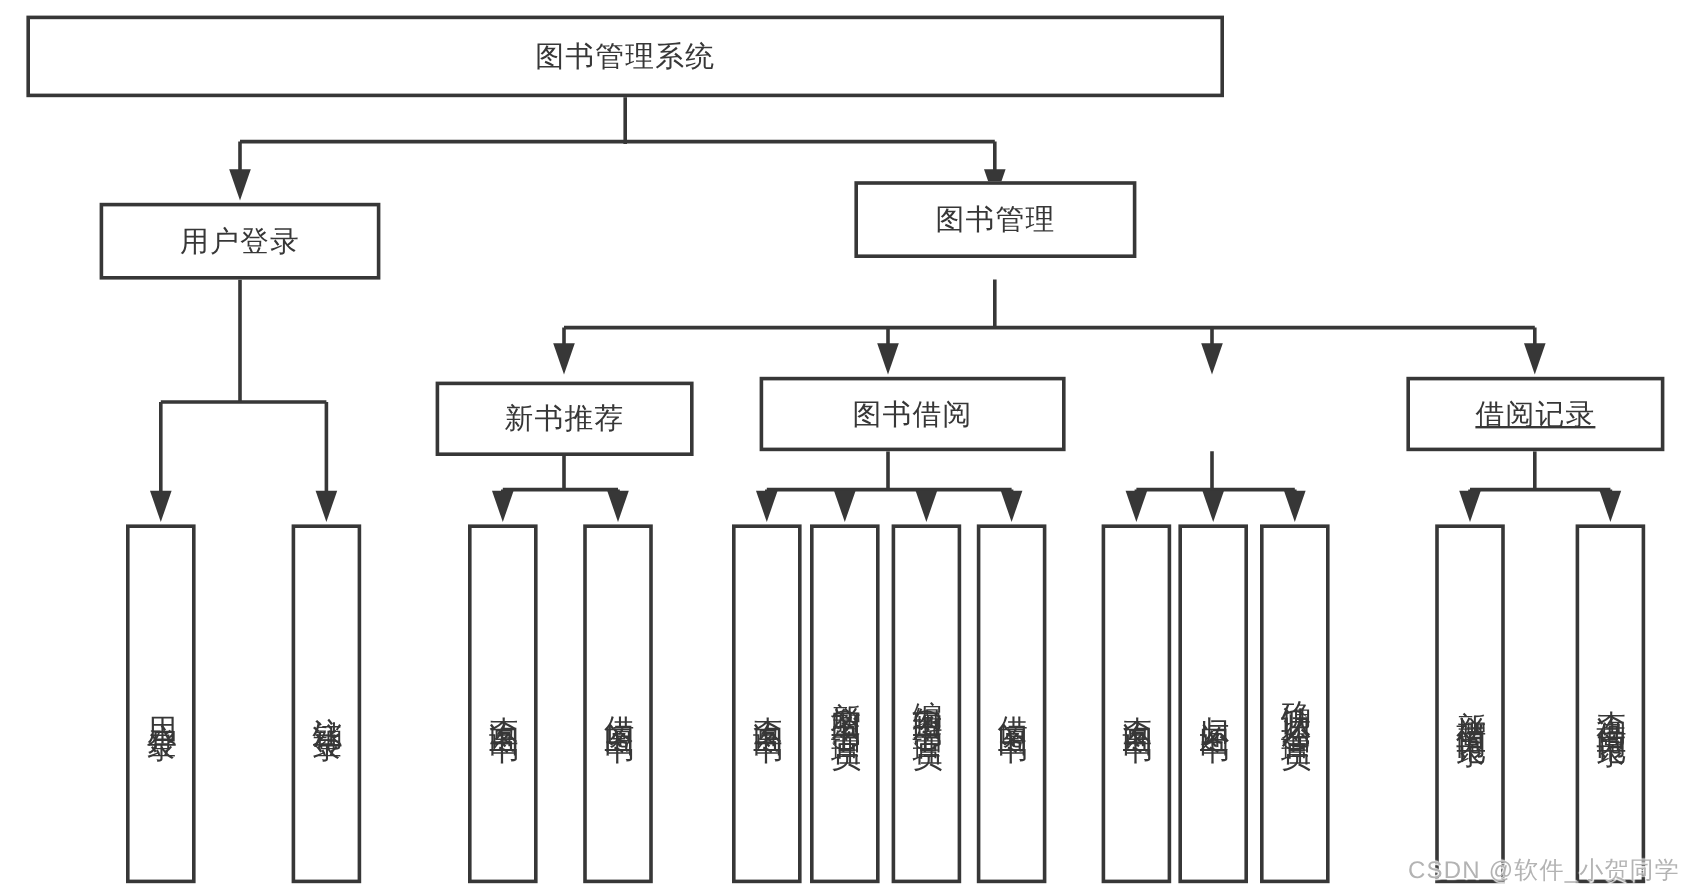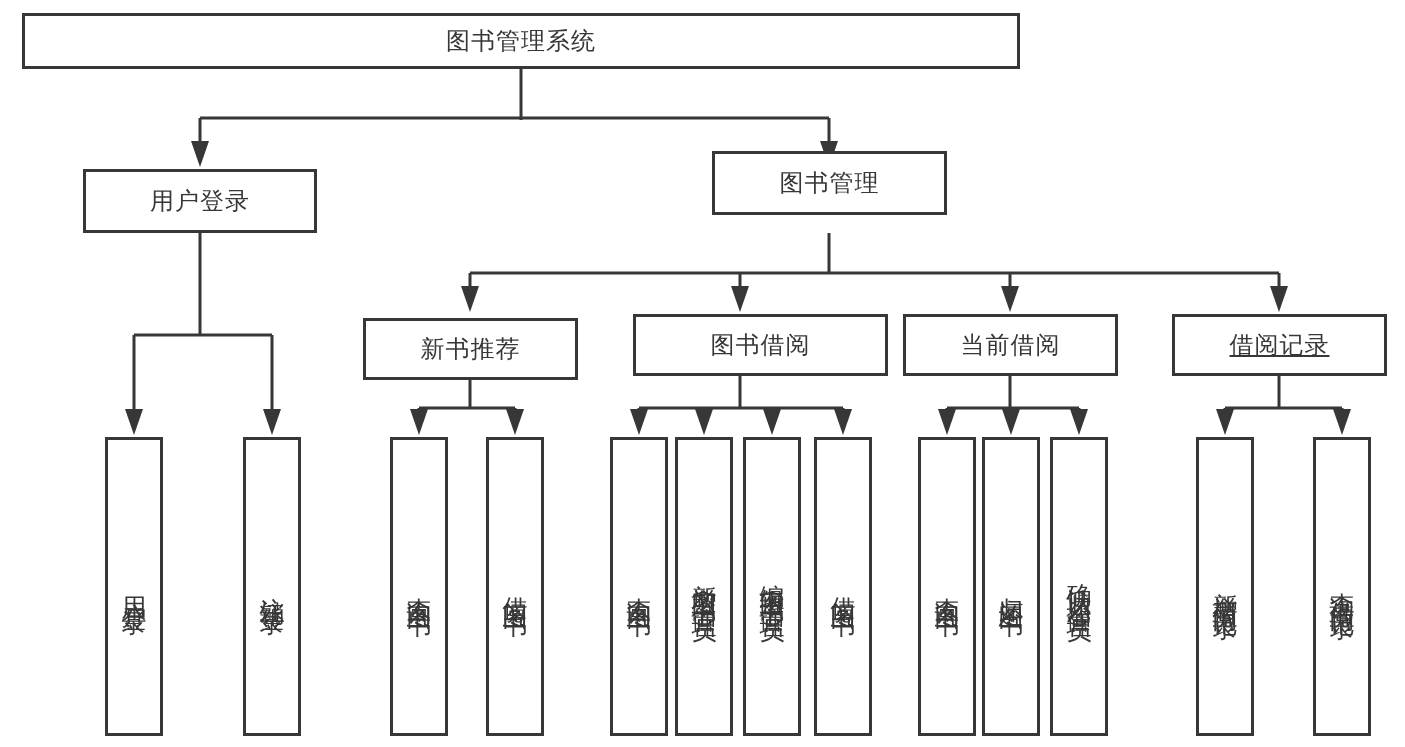--- a/index.html
+++ b/index.html
@@ -92,39 +92,36 @@
       <polygon points="763,409 781,409 772,435"></polygon>
       <polygon points="834,409 852,409 843,435"></polygon>
       <polygon points="938,409 956,409 947,435"></polygon>
       <polygon points="1002,409 1020,409 1011,435"></polygon>
       <polygon points="1070,409 1088,409 1079,435"></polygon>
       <polygon points="1216,409 1234,409 1225,435"></polygon>
       <polygon points="1333,409 1351,409 1342,435"></polygon>
     </g>
   </svg>
 
-  <div class="box" style="left:22px; top:13px; width:998px; height:56px;">
+  <div class="box" style="left:22px; top:13px; width:998px; height:68px;">
     <span class="hlabel">图书管理系统</span>
   </div>
 
   <div class="box" style="left:83px; top:169px; width:234px; height:64px;">
     <span class="hlabel">用户登录</span>
   </div>
   <div class="box" style="left:712px; top:151px; width:235px; height:64px;">
     <span class="hlabel">图书管理</span>
   </div>
 
   <div class="box" style="left:363px; top:318px; width:215px; height:62px;">
     <span class="hlabel">新书推荐</span>
   </div>
   <div class="box" style="left:633px; top:314px; width:255px; height:62px;">
     <span class="hlabel">图书借阅</span>
-  </div>
-  <div class="box" style="left:903px; top:314px; width:215px; height:62px;">
-    <span class="hlabel">当前借阅</span>
   </div>
   <div class="box" style="left:1172px; top:314px; width:215px; height:62px;text-decoration:underline;">
     <span class="hlabel">借阅记录</span>
   </div>
 
   <div class="box leaf" style="left:105px;">
     <span class="vtext">用户登录</span>
   </div>
   <div class="box leaf" style="left:243px;">
     <span class="vtext">注销登录</span>
@@ -160,14 +157,15 @@
     <span class="vtext">确认归还（管理员）</span>
   </div>
 
   <div class="box leaf" style="left:1196px;">
     <span class="vtext">新增借阅记录</span>
   </div>
   <div class="box leaf" style="left:1313px;">
     <span class="vtext">查询借阅记录</span>
   </div>
 
+  <div class="watermark">CSDN @软件_小贺同学</div>
 
 </div>
 
 </body></html>

